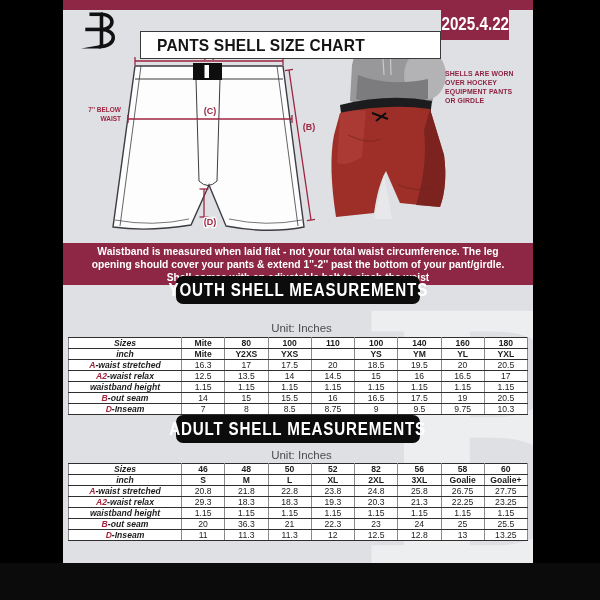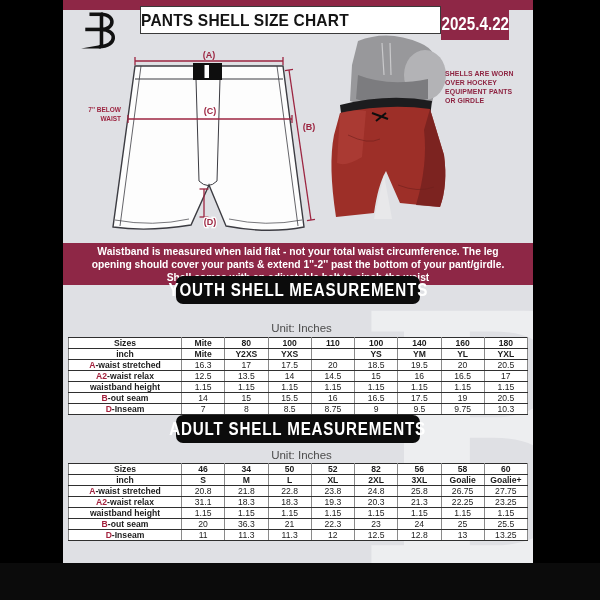--- a/index.html
+++ b/index.html
@@ -6,22 +6,22 @@
   *{box-sizing:border-box;}
   .canvas{position:relative;width:600px;height:600px;background:#000;overflow:hidden;
           font-family:"Liberation Sans",sans-serif;}
   .page{position:absolute;left:63px;top:0;width:470px;height:600px;background:#dfe0e4;overflow:hidden;}
   .top-stripe{position:absolute;left:0;top:0;width:470px;height:10px;background:#8e2746;}
   
   .watermark{position:absolute;left:292px;top:268px;font-family:"DejaVu Serif",serif;font-weight:bold;
              font-size:350px;line-height:1;color:#ffffff;opacity:.45;z-index:0;pointer-events:none;}
   
   .logo{position:absolute;left:16px;top:8px;z-index:2;}
-  .title-box{position:absolute;left:77px;top:6px;width:301px;height:28px;background:#fff;
-             border:1.5px solid #3a3a3a;z-index:2;display:flex;align-items:center;}
+  .title-box{position:absolute;left:77px;top:31px;width:301px;height:28px;background:#fff;
+             border:1.5px solid #3a3a3a;z-index:2;display:flex;align-items:center;padding-left:16px;}
   .title-box span{font-size:16.5px;font-weight:bold;color:#141414;letter-spacing:.2px;
                   transform:scaleX(.94);transform-origin:left center;white-space:nowrap;}
   .date-box{position:absolute;left:378px;top:8px;width:68px;height:32px;background:#8e2746;z-index:2;
             display:flex;align-items:center;justify-content:center;}
   .date-box span{color:#fff;font-weight:bold;font-size:19px;transform:scaleX(.8);white-space:nowrap;}
   
   .diagram-svg{position:absolute;left:0;top:50px;z-index:1;}
   .photo-svg{position:absolute;left:265px;top:35px;z-index:1;}
   .photo-note{position:absolute;left:382px;top:70px;width:76px;z-index:1;color:#8e2442;
               font-size:6.9px;font-weight:bold;line-height:1.3;white-space:pre-line;letter-spacing:.1px;}
@@ -41,21 +41,21 @@
   .unit-adult{top:449px;}
   
   table.meas{position:absolute;left:5px;width:460px;border-collapse:collapse;table-layout:fixed;
              background:#fff;z-index:1;border:1.6px solid #222;}
   .tbl-youth{top:337px;}
   .tbl-adult{top:463px;}
   table.meas td{border-left:1px solid #8a8a8a;border-right:1px solid #8a8a8a;
                 border-top:1.4px solid #2f2f2f;border-bottom:1.4px solid #2f2f2f;
                 font-size:8.6px;text-align:center;height:10px;padding:0;color:#1c1c1c;
                 overflow:hidden;white-space:nowrap;}
-  table.meas td.lbl{font-weight:bold;}
+  table.meas td.lbl{font-weight:bold;font-style:italic;}
   table.meas td.hdr{font-weight:bold;}
   table.meas .pfx{color:#a3223d;}
   
   .footer-bar{position:absolute;left:0;top:563px;width:600px;height:37px;background:#0b0b0b;z-index:3;}
   .footer-logo{position:absolute;left:78px;top:569px;}
   .footer-brand{position:absolute;left:106px;top:577px;color:#fff;font-size:9.5px;font-weight:bold;
                 letter-spacing:5px;white-space:nowrap;}
   .footer-note{position:absolute;left:196px;top:566px;width:337px;height:31px;background:#8e2746;
                color:#fff;font-size:9.3px;font-weight:bold;line-height:10.2px;padding:1px 6px 0 10px;
                white-space:pre-line;}
@@ -249,21 +249,21 @@
     </div>
     <div class="unit unit-adult">Unit: Inches</div>
     <table class="meas tbl-adult">
       <colgroup>
           <col style="width:113px">
         </colgroup>
       <tbody>
           <tr>
             <td class="lbl hdr">Sizes</td>
             <td class="val hdr">46</td>
-            <td class="val hdr">34</td>
+            <td class="val hdr">48</td>
             <td class="val hdr">50</td>
             <td class="val hdr">52</td>
             <td class="val hdr">82</td>
             <td class="val hdr">56</td>
             <td class="val hdr">58</td>
             <td class="val hdr">60</td>
           </tr>
           <tr>
             <td class="lbl hdr">inch</td>
             <td class="val hdr">S</td>
@@ -281,21 +281,21 @@
             <td class="val">21.8</td>
             <td class="val">22.8</td>
             <td class="val">23.8</td>
             <td class="val">24.8</td>
             <td class="val">25.8</td>
             <td class="val">26.75</td>
             <td class="val">27.75</td>
           </tr>
           <tr>
             <td class="lbl"><span class="pfx">A2</span>-waist relax</td>
-            <td class="val">31.1</td>
+            <td class="val">29.3</td>
             <td class="val">18.3</td>
             <td class="val">18.3</td>
             <td class="val">19.3</td>
             <td class="val">20.3</td>
             <td class="val">21.3</td>
             <td class="val">22.25</td>
             <td class="val">23.25</td>
           </tr>
           <tr>
             <td class="lbl">waistband height</td>

